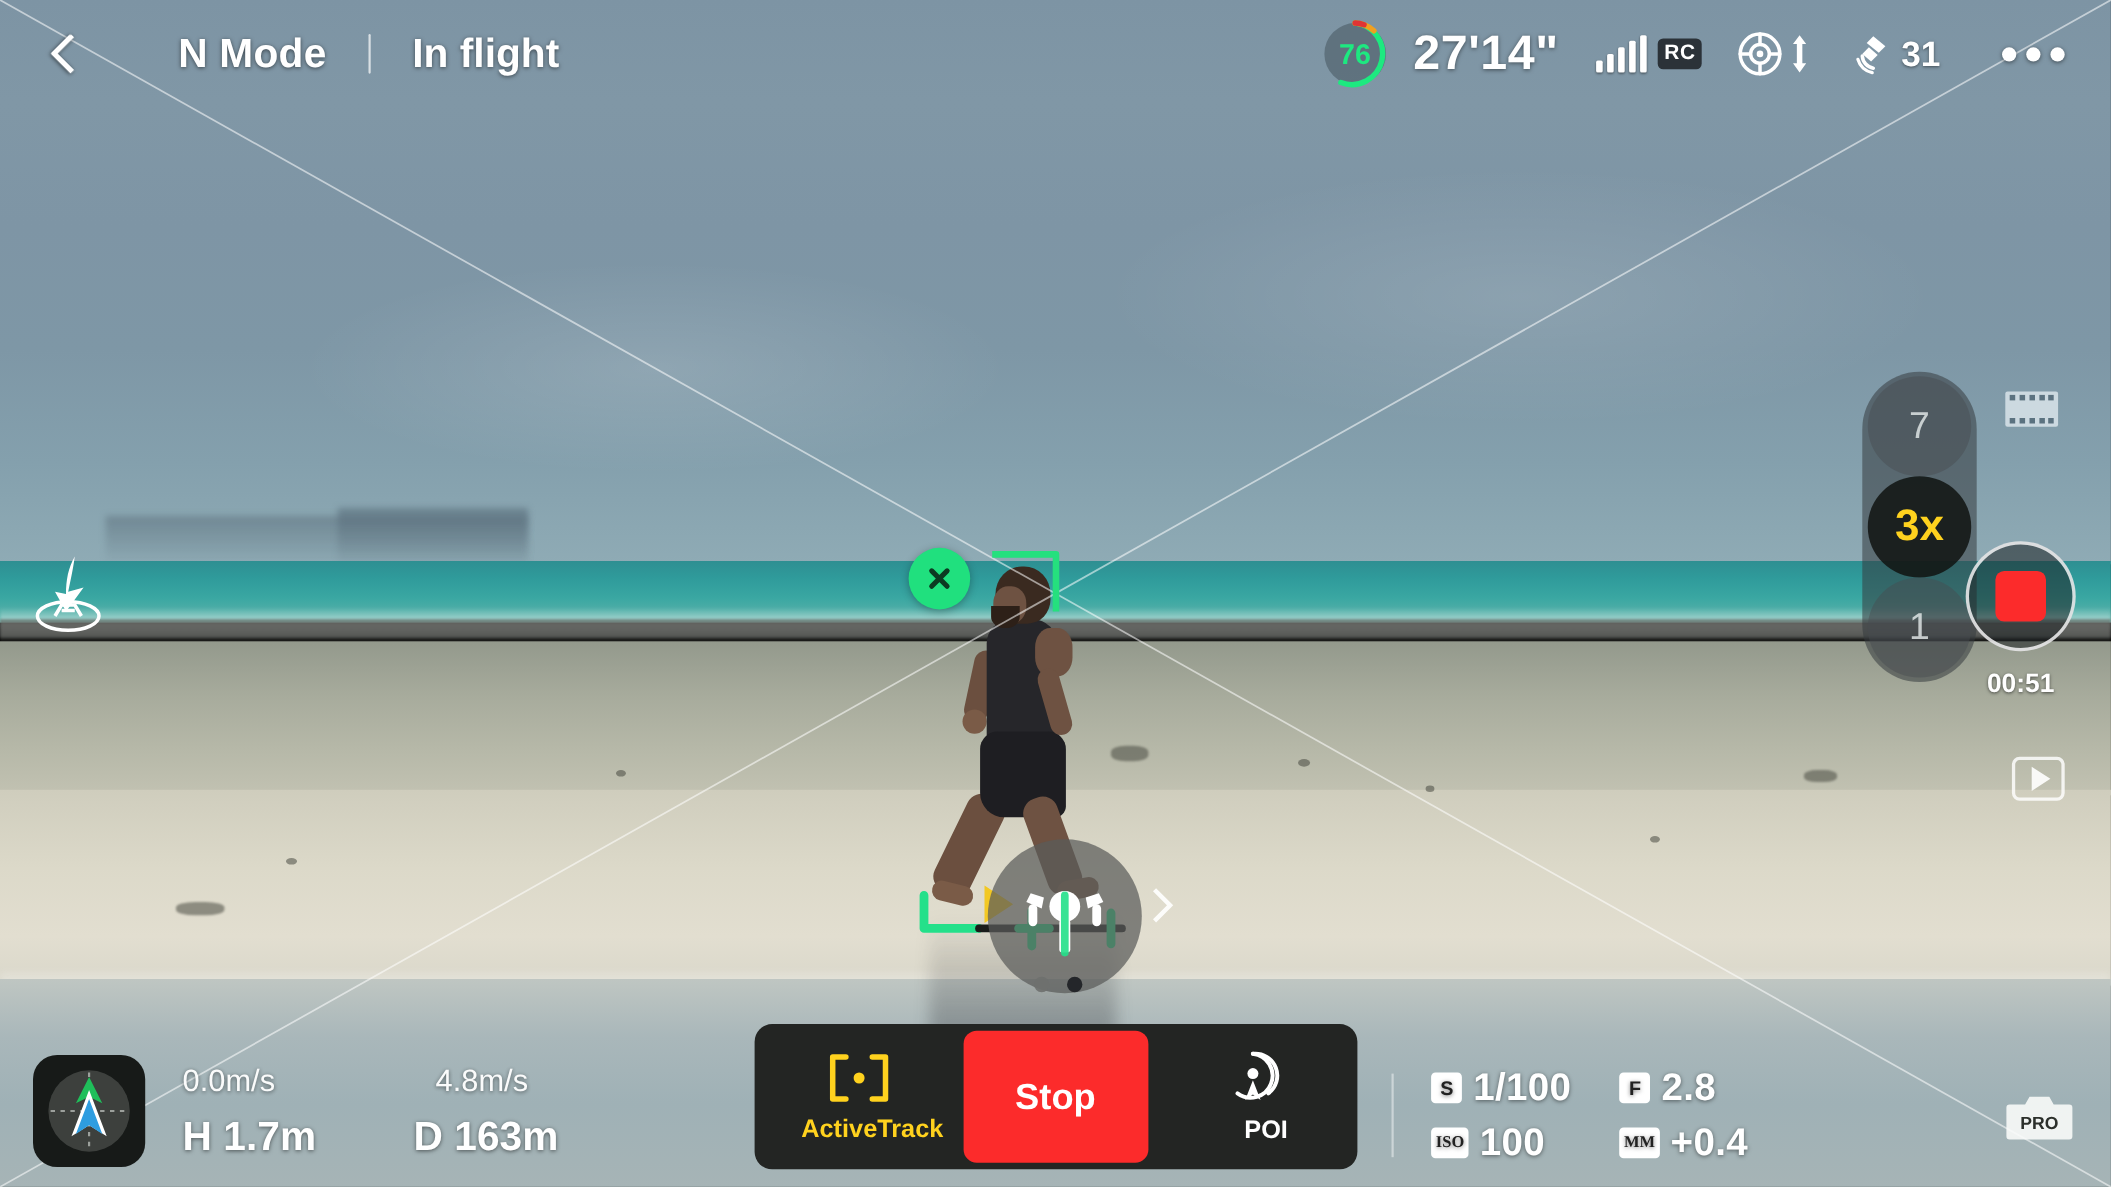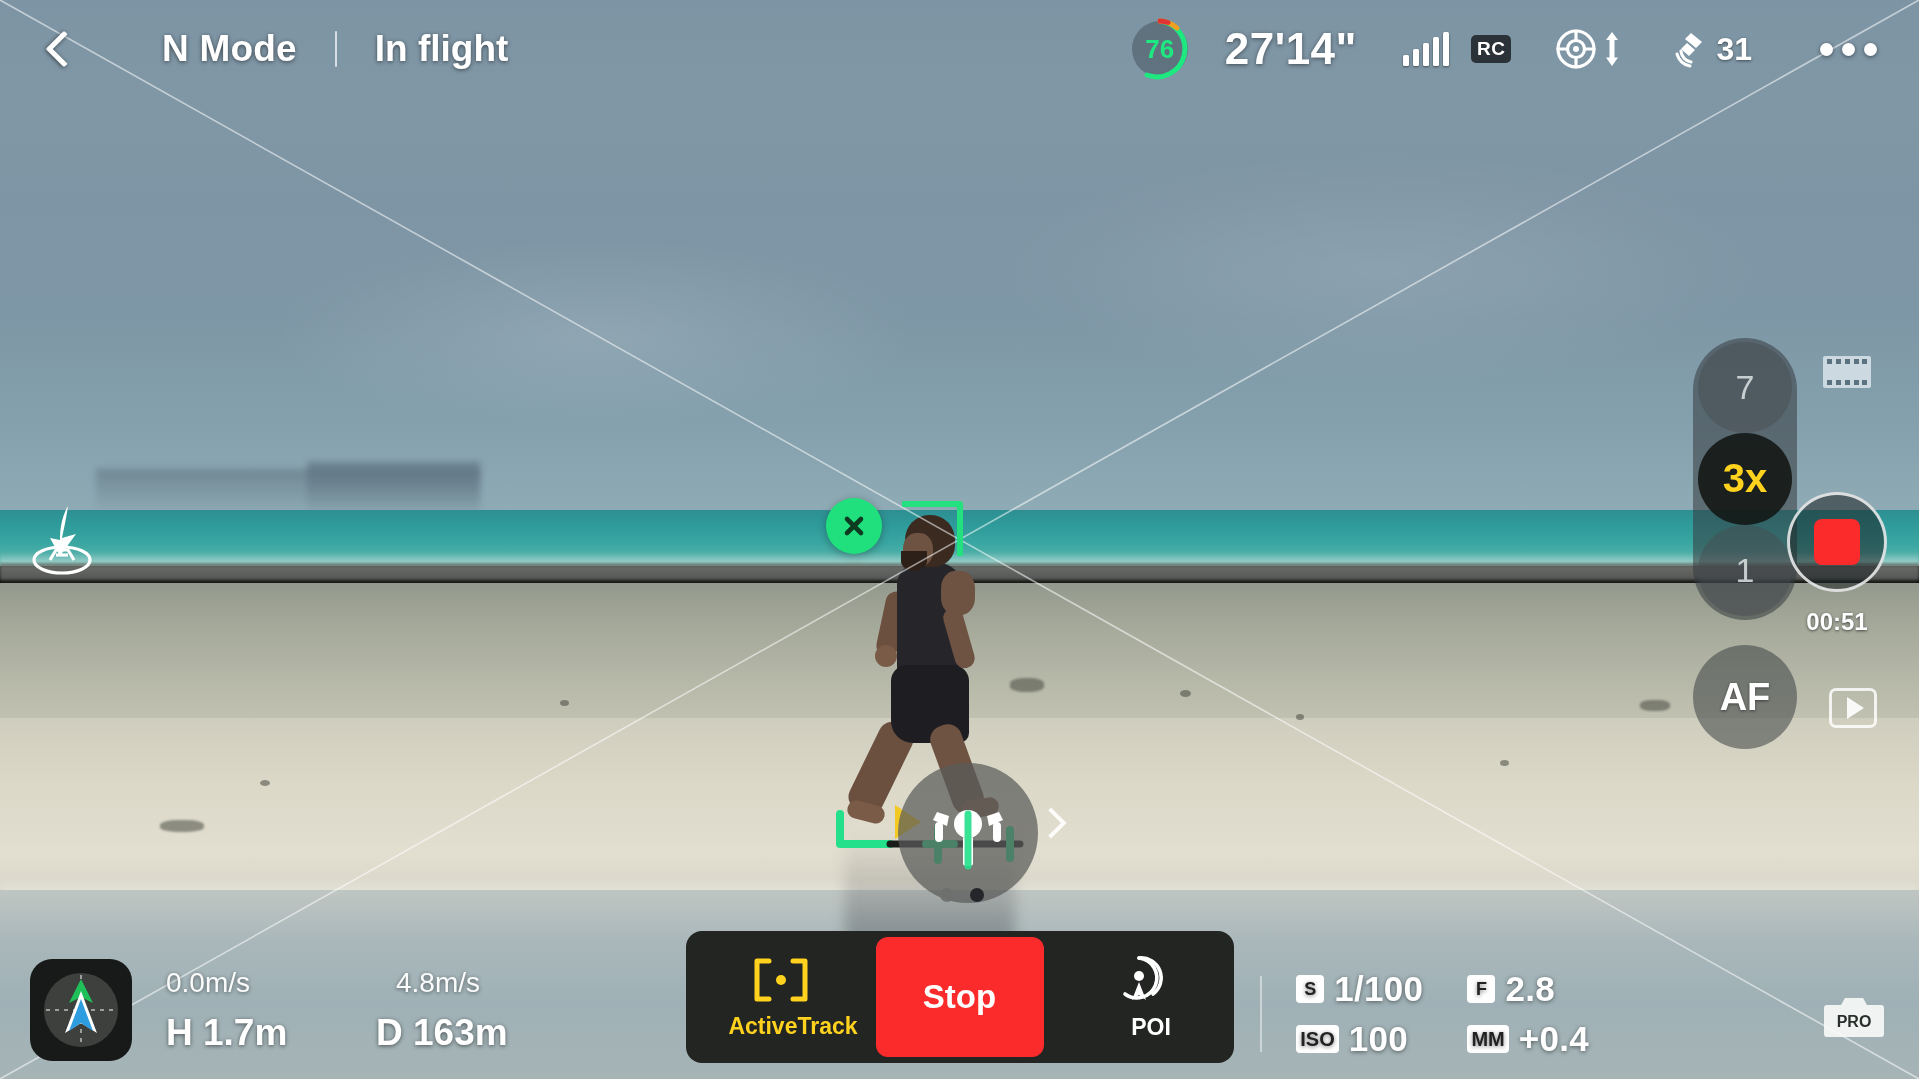--- a/index.html
+++ b/index.html
@@ -104,21 +104,21 @@
     display:flex; align-items:center; justify-content:center; cursor:pointer;
   }
   .chev-left { width:26px; height:26px; border-left:5px solid #fff; border-bottom:5px solid #fff;
     transform:rotate(45deg); border-radius:2px; filter:drop-shadow(0 1px 2px rgba(0,0,0,.6)); }
   .mode-text {
     margin-left:62px; color:#fff; font-size:37px; font-weight:bold; letter-spacing:.2px;
     text-shadow:0 1px 4px rgba(0,0,0,.55);
   }
   .vsep { width:2px; height:36px; background:rgba(255,255,255,.7); margin:0 38px; border-radius:1px; }
   .flight-text { color:#fff; font-size:37px; font-weight:bold; text-shadow:0 1px 4px rgba(0,0,0,.55); }
-  .top-right { margin-left:auto; display:flex; align-items:center; gap:16px; padding-right:30px; }
+  .top-right { margin-left:auto; display:flex; align-items:center; gap:4px; padding-right:30px; }
 
   .battery-wrap { position:relative; width:70px; height:70px; margin-right:14px; }
   .battery-num {
     position:absolute; inset:0; display:flex; align-items:center; justify-content:center;
     color:#1de980; font-size:26px; font-weight:bold;
   }
   .flight-time {
     color:#fff; font-size:44px; font-weight:bold; letter-spacing:.5px;
     text-shadow:0 1px 4px rgba(0,0,0,.5); margin-right:30px;
   }
@@ -245,21 +245,21 @@
     position:absolute; right:330px; bottom:20px; display:flex; align-items:center; z-index:28;
     color:#fff; text-shadow:0 1px 4px rgba(0,0,0,.5);
   }
   .ci-col { display:flex; flex-direction:column; gap:10px; }
   .ci-row { display:flex; align-items:center; gap:10px; }
   .ci-badge {
     background:#fff; color:#222; border-radius:4px; font-weight:bold;
     display:flex; align-items:center; justify-content:center;
     min-width:28px; height:28px; padding:0 4px; font-size:18px;
   }
-  .ci-badge.sm { font-size:20px; }
+  .ci-badge.sm { font-size:15px;font-family:Liberation Serif, serif; }
   .ci-val { font-size:35px; font-weight:bold; letter-spacing:.3px; }
   .ci-val.muted { color:rgba(255,255,255,.72); }
   .ci-sep { width:2px; height:76px; background:rgba(255,255,255,.45); margin:0 34px; }
   .pro-badge { position:absolute; right:34px; bottom:34px; z-index:28; cursor:pointer; }
 </style>
 </head>
 <body>
 
 <div id="app">
 
@@ -435,21 +435,20 @@
     <div class="zoom-step dim">7</div>
     <div class="zoom-step active">3x</div>
     <div class="zoom-step dim">1</div>
   </div>
 
   <div class="rec-btn">
     <div class="rec-sq"></div>
   </div>
   <div class="rec-time">00:51</div>
 
-  <div class="af-btn">AF</div>
 
   <div class="play-btn">
     <div class="play-tri"></div>
   </div>
 
   <div class="tele">
     <div class="compass">
       <svg width="82" height="82" viewBox="0 0 82 82">
         <circle cx="41" cy="41" r="37" fill="rgba(92,96,92,.55)"></circle>
         <g stroke="rgba(220,225,220,.6)" stroke-width="2" stroke-dasharray="4 5">

